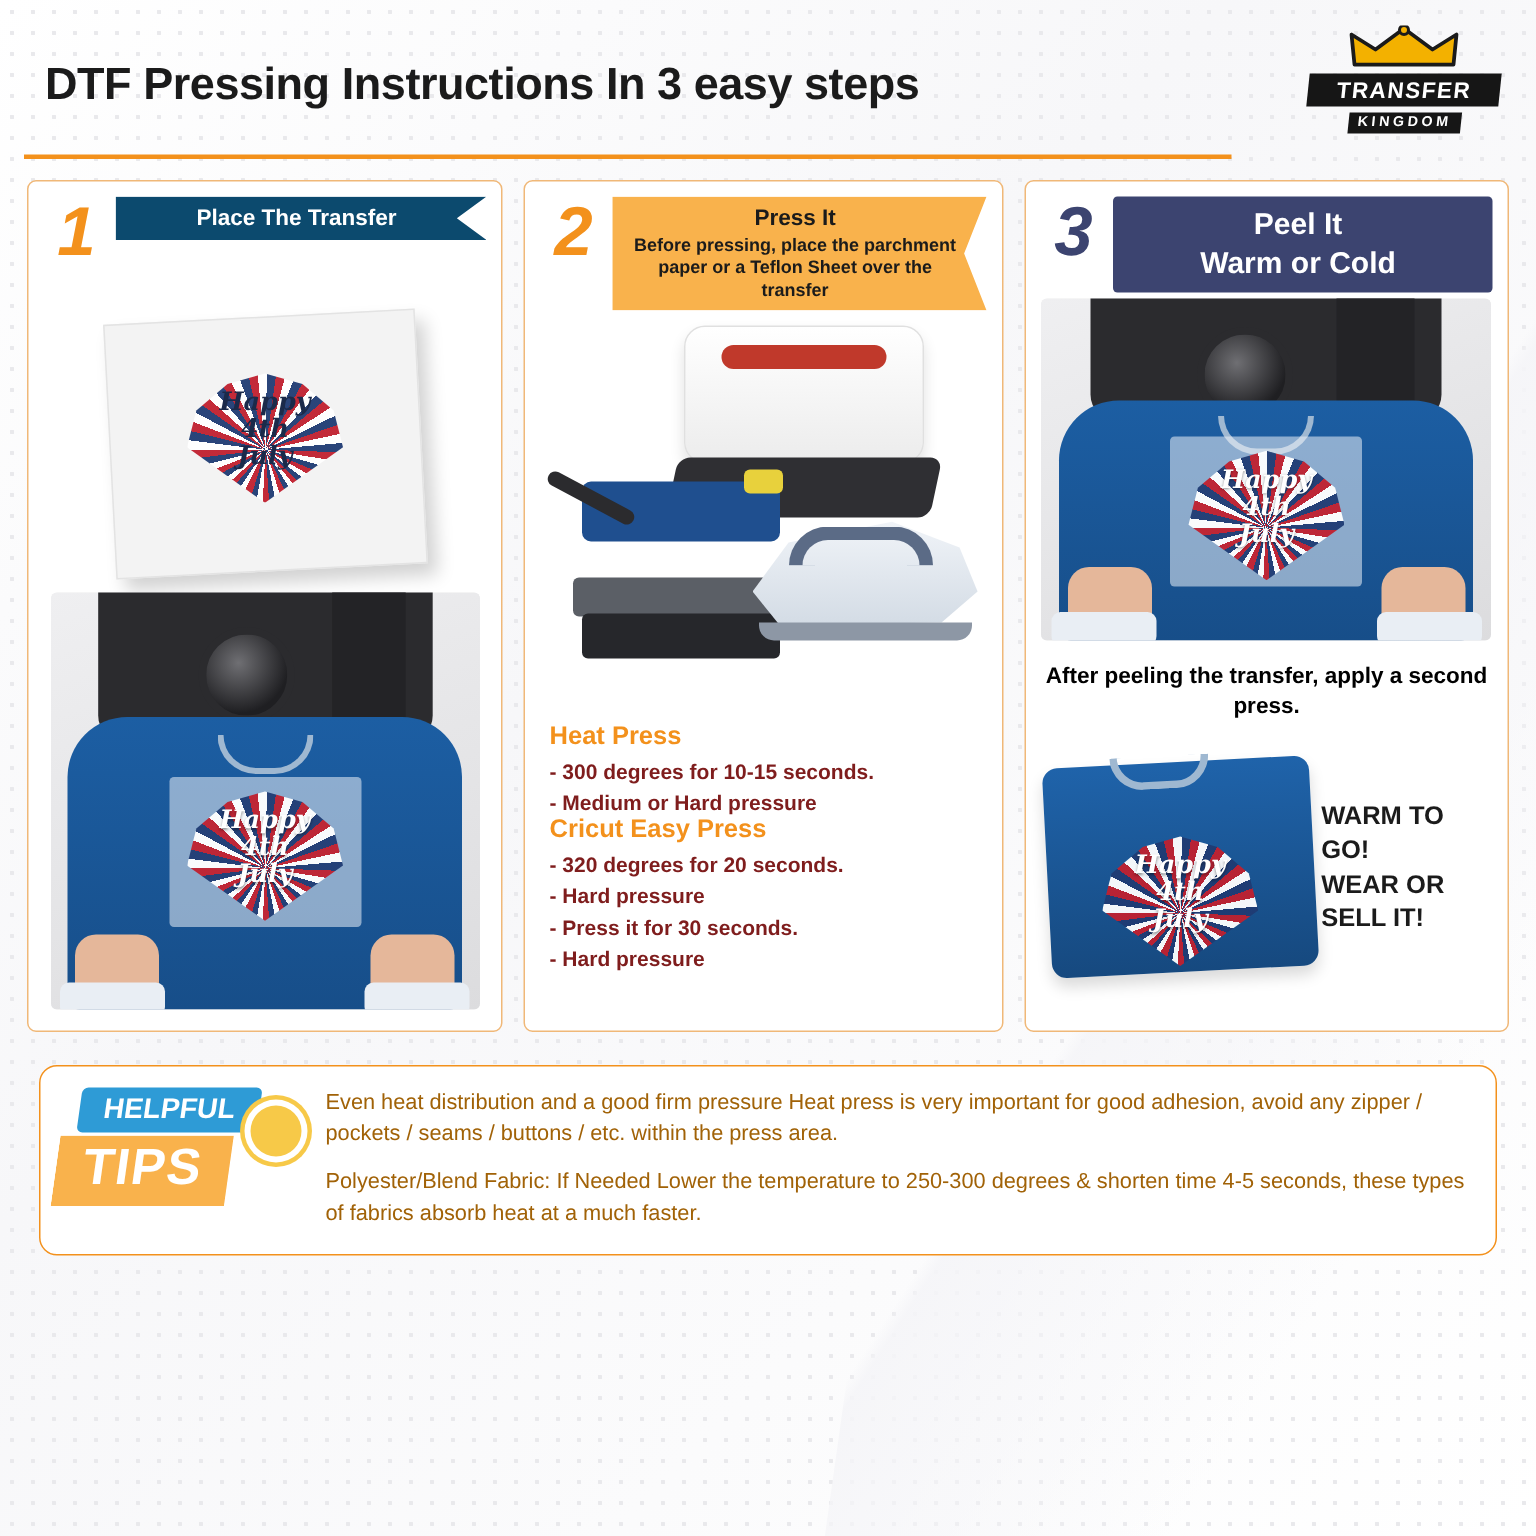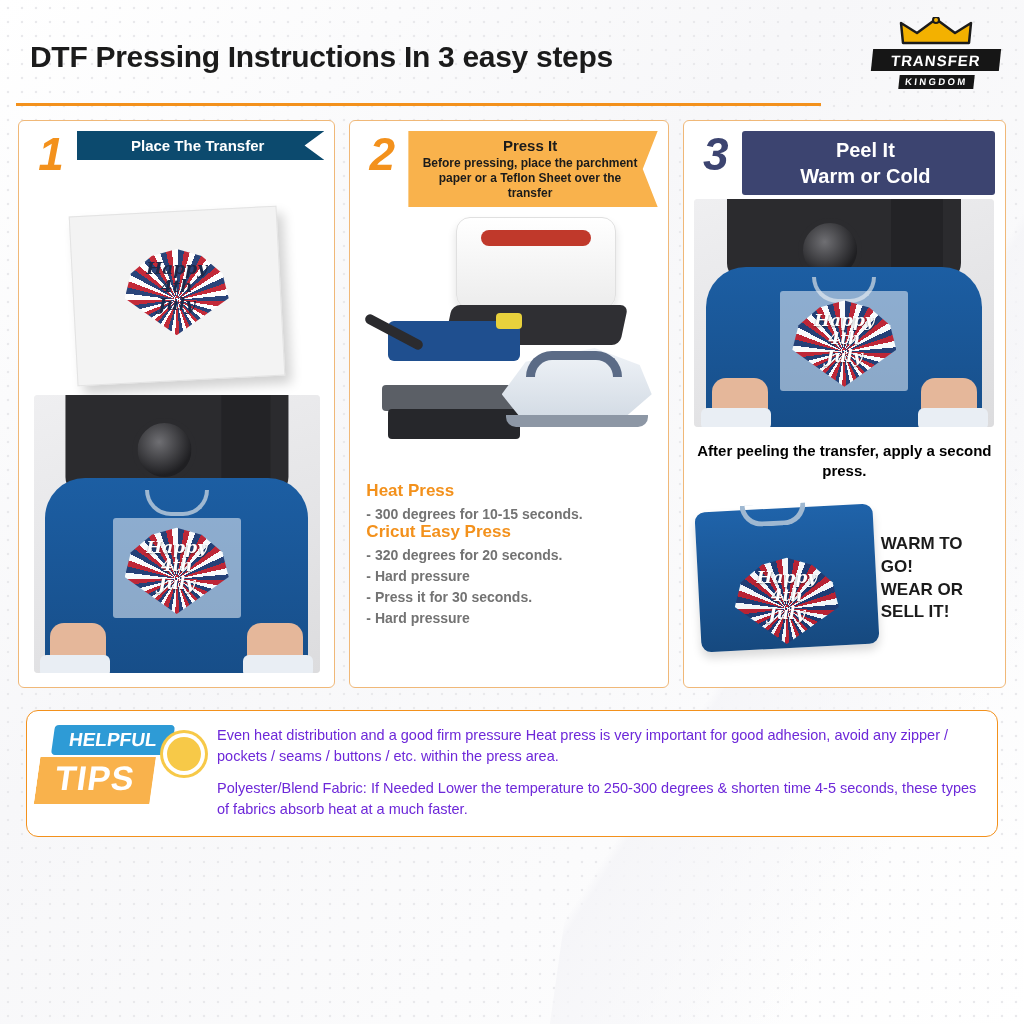--- a/index.html
+++ b/index.html
@@ -193,21 +193,21 @@
   }
   .iron .handle {
     position:absolute; left:24px; top:10px; width:96px; height:26px;
     border:9px solid #5b6b86; border-bottom:none; border-radius:40px 40px 0 0;
   }
   .iron .plate { position:absolute; left:4px; bottom:0; width:142px; height:12px; background:#8d97a5; border-radius:0 0 10px 10px; }
 
   .spec-block { margin-top:10px; padding-left:6px; }
   .spec-h { color:#f3911c; font-size:17px; font-weight:bold; margin-top:0; }
   .spec-h:first-child { margin-top:0; }
-  .spec-li { font-size:14px; font-weight:bold; color:#737373; margin-top:5px; }
+  .spec-li { font-size:14px; font-weight:bold; color:#7f1d1d; margin-top:5px; }
 
   
   .peel-banner {
     margin:8px auto 0; width:300px; text-align:center;
     font-size:19px; font-weight:bold; color:#f3911c;
     border:1px solid #f0b878; border-top:none; border-radius:0 0 4px 4px;
     padding:6px 0 7px;
   }
   .c3-cap { text-align:center; font-size:15px; font-weight:bold; margin-top:14px; line-height:1.35; }
   .folded-row { display:flex; align-items:center; gap:8px; margin-top:16px; }
@@ -244,21 +244,21 @@
   .tipsword {
     margin-top:2px; background:#f9b24c; color:#fff; font-weight:bold;
     font-size:34px; letter-spacing:1px; padding:2px 18px 6px;
     display:inline-block; transform:skewX(-8deg);
     clip-path:polygon(0 0, 100% 0, 100% 100%, 26% 100%, 12% 140%, 12% 100%, 0 100%);
   }
   .sun {
     position:absolute; right:6px; top:12px; width:34px; height:34px;
     border-radius:50%; background:#f7c948; box-shadow:0 0 0 4px #fff, 0 0 0 7px #f7c948;
   }
-  .tips-text p { font-size:14.5px; line-height:1.45; color:#6d28d9; margin-bottom:11px; }
+  .tips-text p { font-size:14.5px; line-height:1.45; color:#a16207; margin-bottom:11px; }
   .tips-text p:last-child { margin-bottom:0; }
 </style>
 </head>
 <body>
 
 <div class="page"></div>
 <div class="diag"></div>
 
 <div class="inner">
 
@@ -348,20 +348,21 @@
         <div class="iron">
           <div class="body"></div>
           <div class="handle"></div>
           <div class="plate"></div>
         </div>
       </div>
 
       <div class="spec-block">
         <div class="spec-h">Heat Press</div>
         <div class="spec-li">- 300 degrees for 10-15 seconds.</div>
+        <div class="spec-li">- Medium or Hard pressure</div>
 
         <div class="spec-h">Cricut Easy Press</div>
         <div class="spec-li">- 320 degrees for 20 seconds.</div>
         <div class="spec-li">- Hard pressure</div>
 
         <div class="spec-li">- Press it for 30 seconds.</div>
         <div class="spec-li">- Hard pressure</div>
       </div>
     </section>
 

